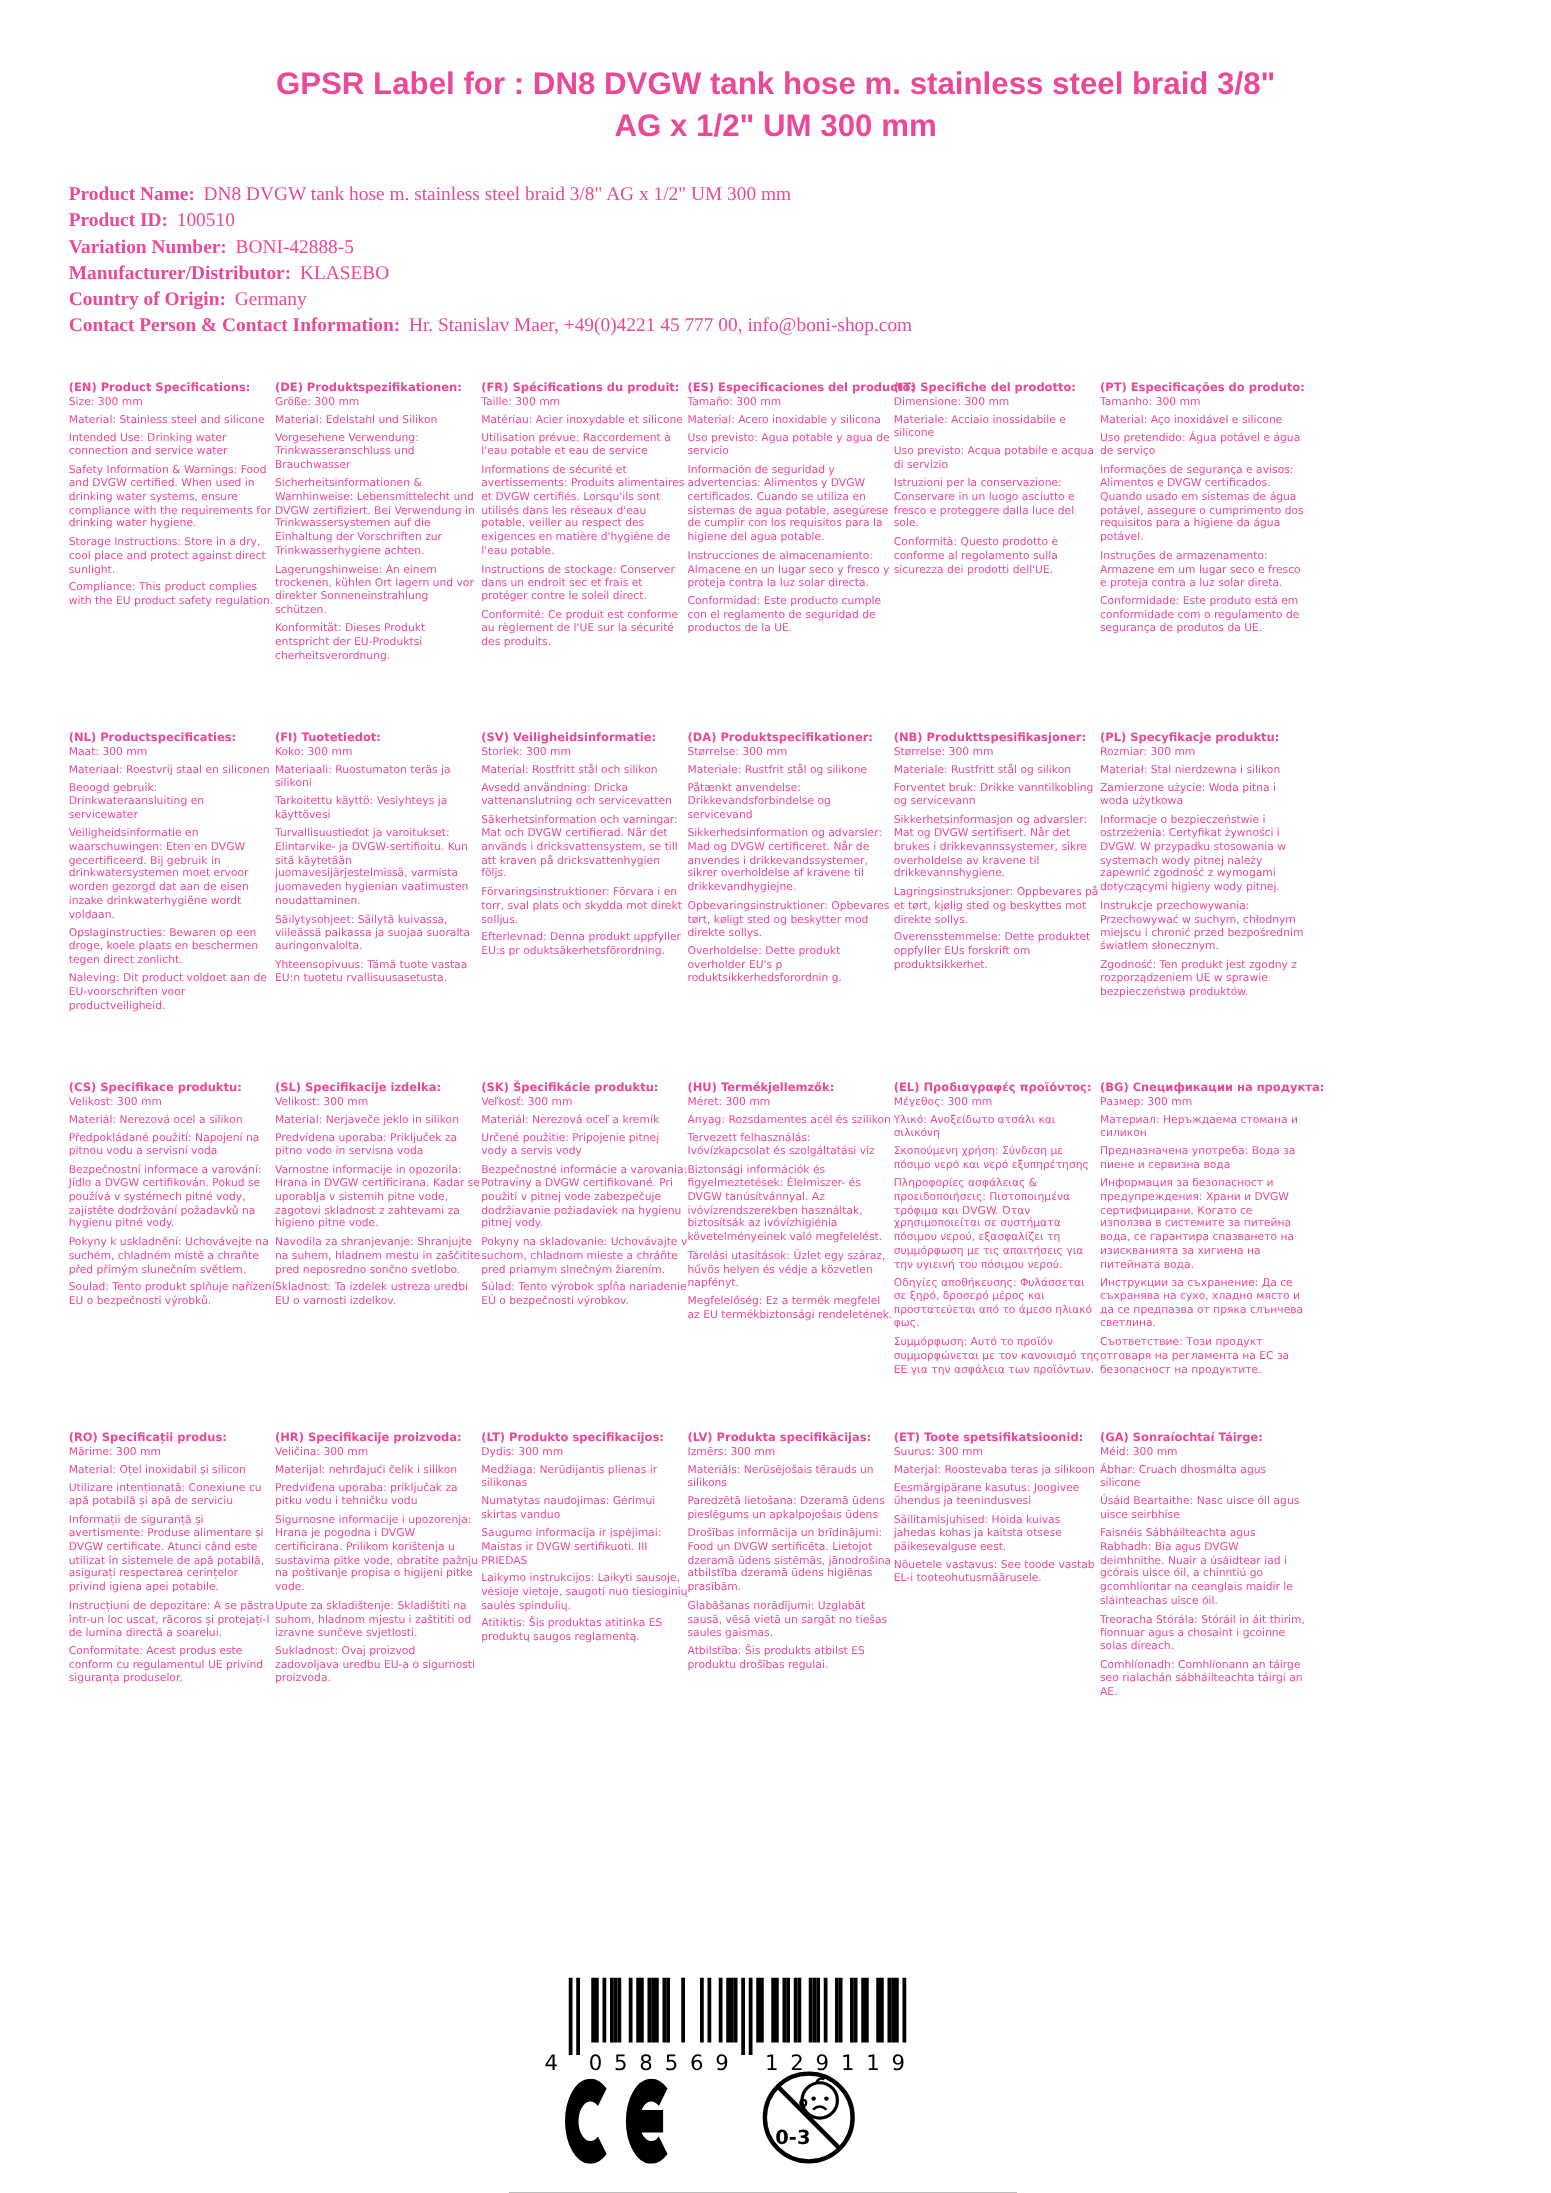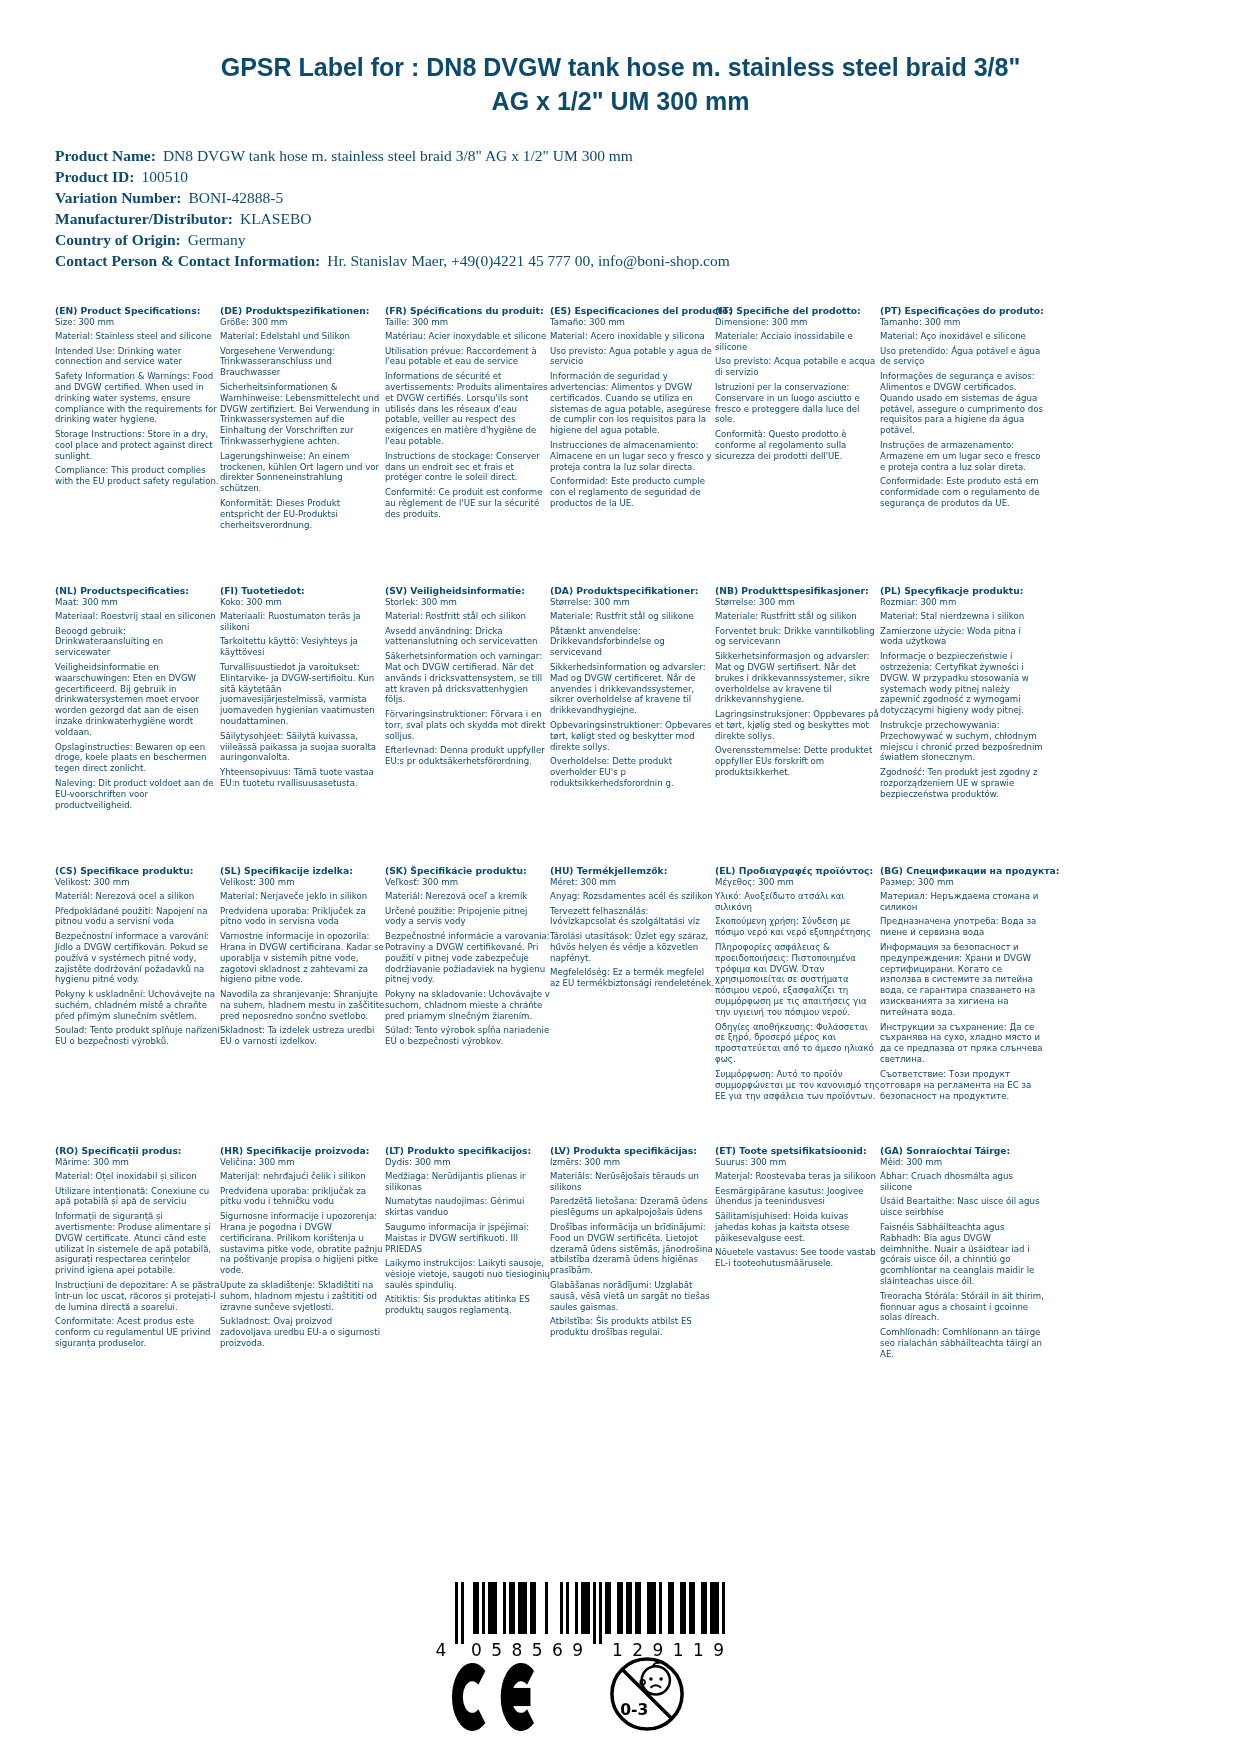--- a/index.html
+++ b/index.html
@@ -1,16 +1,16 @@
 <!DOCTYPE html>
 <html><head>
 <meta charset="utf-8">
 <style>
   html,body{margin:0;padding:0;background:#888;}
-  .page{position:relative;width:1241px;height:1754px;margin:0 auto;background:#ffffff;color:#0c4a6e;
+  .page{position:relative;width:1241px;height:1754px;margin:0 auto;background:#ffffff;color:#ec4899;
         font-family:"DejaVu Sans",sans-serif;overflow:hidden;}
   .title{padding-top:50px;text-align:center;font-family:"Liberation Sans",sans-serif;
          font-weight:bold;font-size:25px;line-height:34px;}
   .product-info{margin:27px 0 0 55px;font-family:"Liberation Sans",sans-serif;}
   .info-line{font-size:15.5px;line-height:21px;white-space:nowrap;font-family:Liberation Serif, serif;}
   .info-line .lbl{font-weight:bold;}
   .info-line .val{margin-left:7px;}
   .spec-grid{position:absolute;left:55px;top:305px;display:grid;
              grid-template-columns:repeat(6,165px);column-gap:0;grid-auto-rows:280px;}
   .spec-block{font-size:8.6px;line-height:1.27;}
@@ -174,20 +174,21 @@
         <p>Určené použitie: Pripojenie pitnej vody a servis vody</p>
         <p>Bezpečnostné informácie a varovania: Potraviny a DVGW certifikované. Pri použití v pitnej vode zabezpečuje dodržiavanie požiadaviek na hygienu pitnej vody.</p>
         <p>Pokyny na skladovanie: Uchovávajte v suchom, chladnom mieste a chráňte pred priamym slnečným žiarením.</p>
         <p>Súlad: Tento výrobok spĺňa nariadenie EÚ o bezpečnosti výrobkov.</p>
       </div>
       <div class="spec-block">
         <div class="spec-header">(HU) Termékjellemzők:</div>
         <p>Méret: 300 mm</p>
         <p>Anyag: Rozsdamentes acél és szilikon</p>
         <p>Tervezett felhasználás: Ivóvízkapcsolat és szolgáltatási víz</p>
+        <p>Biztonsági információk és figyelmeztetések: Élelmiszer- és DVGW tanúsítvánnyal. Az ivóvízrendszerekben használtak, biztosítsák az ivóvízhigiénia követelményeinek való megfelelést.</p>
         <p>Tárolási utasítások: Üzlet egy száraz, hűvös helyen és védje a közvetlen napfényt.</p>
         <p>Megfelelőség: Ez a termék megfelel az EU termékbiztonsági rendeletének.</p>
       </div>
       <div class="spec-block">
         <div class="spec-header">(EL) Προδιαγραφές προϊόντος:</div>
         <p>Μέγεθος: 300 mm</p>
         <p>Υλικό: Ανοξείδωτο ατσάλι και σιλικόνη</p>
         <p>Σκοπούμενη χρήση: Σύνδεση με πόσιμο νερό και νερό εξυπηρέτησης</p>
         <p>Πληροφορίες ασφάλειας &amp; προειδοποιήσεις: Πιστοποιημένα τρόφιμα και DVGW. Όταν χρησιμοποιείται σε συστήματα πόσιμου νερού, εξασφαλίζει τη συμμόρφωση με τις απαιτήσεις για την υγιεινή του πόσιμου νερού.</p>
         <p>Οδηγίες αποθήκευσης: Φυλάσσεται σε ξηρό, δροσερό μέρος και προστατεύεται από το άμεσο ηλιακό φως.</p>

